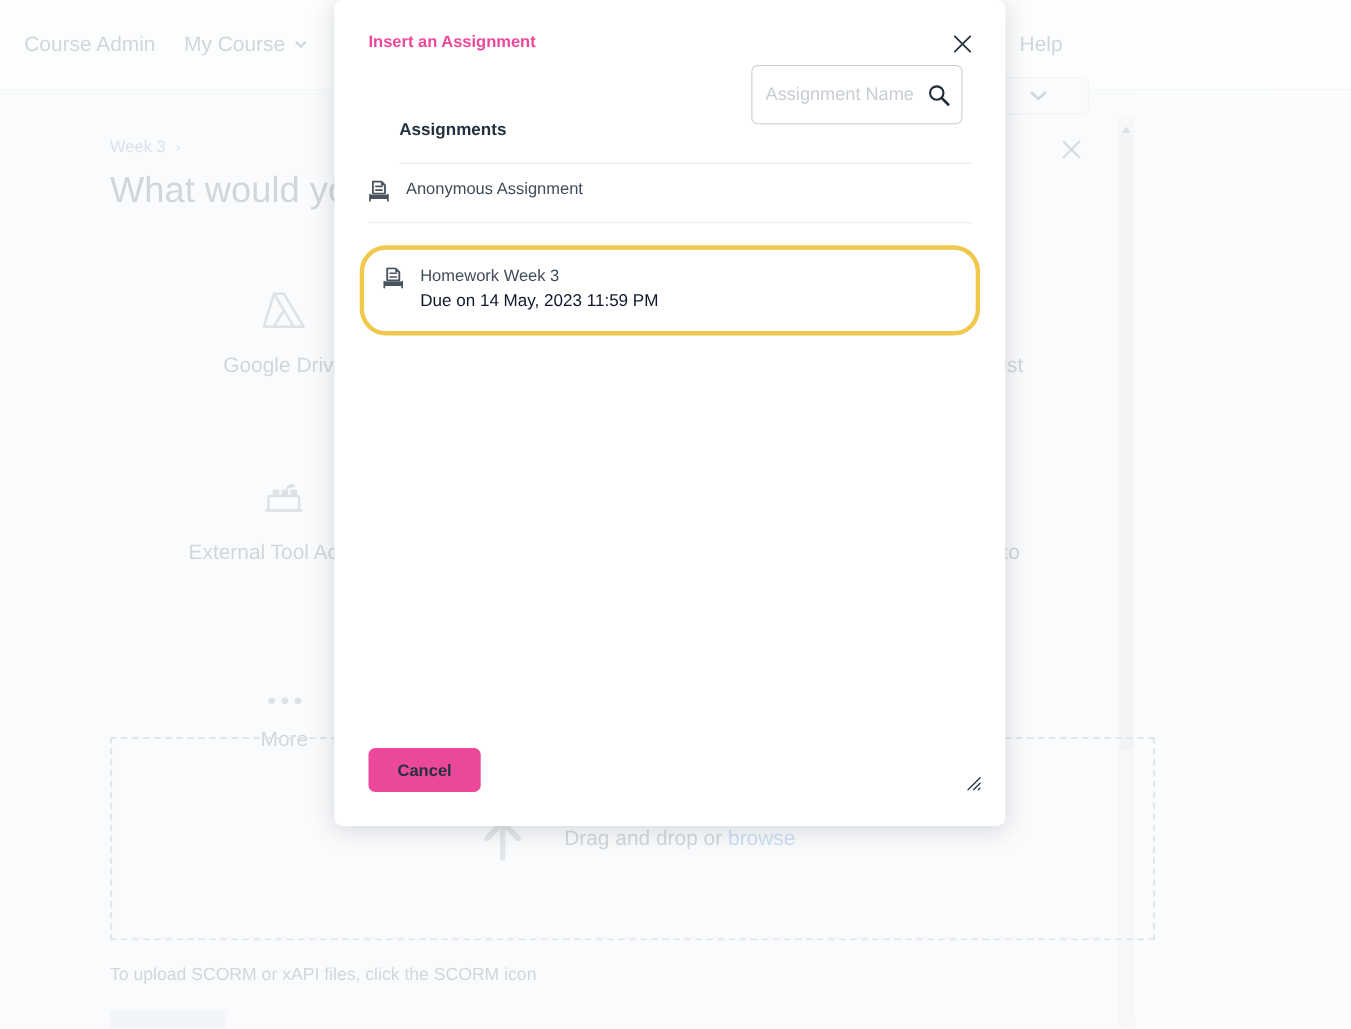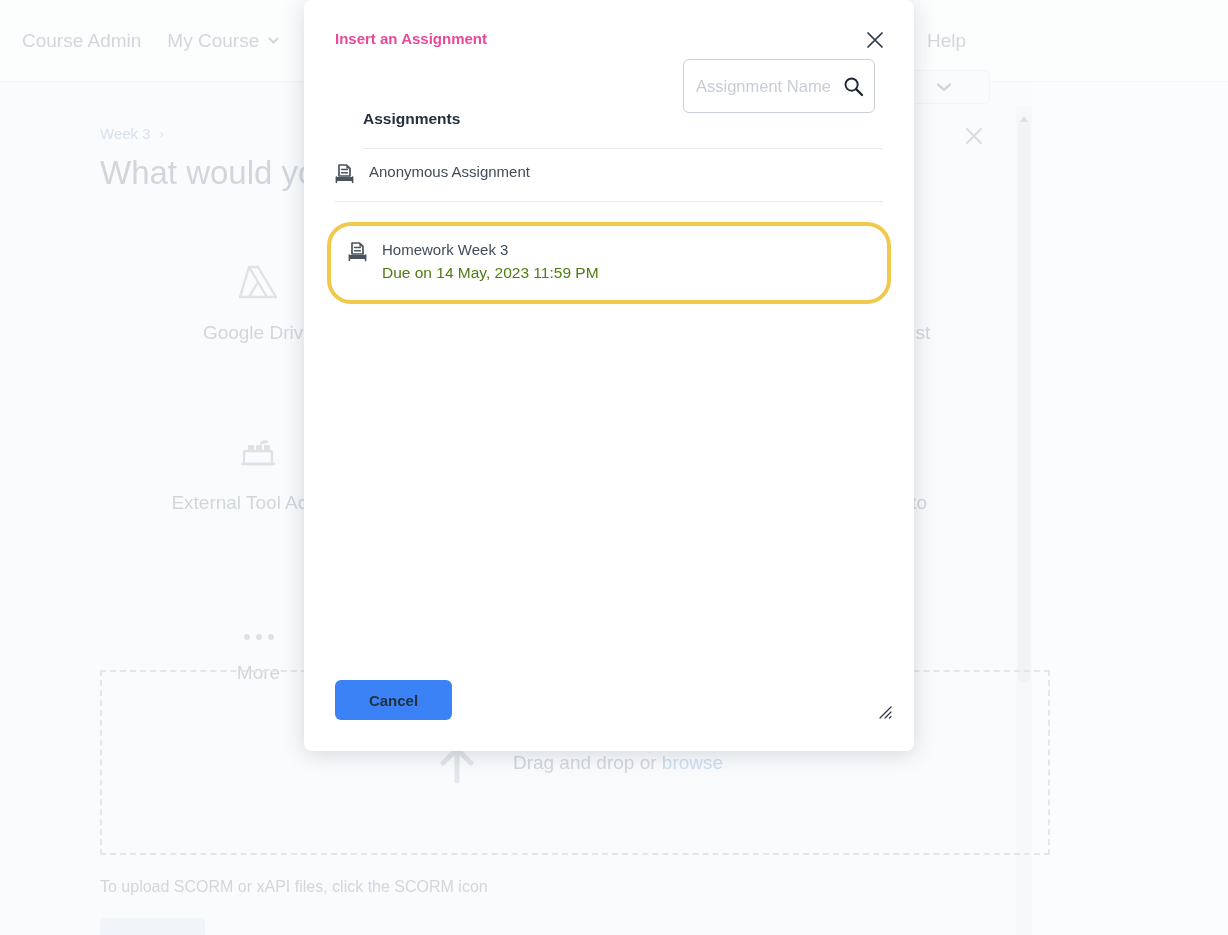--- a/index.html
+++ b/index.html
@@ -98,31 +98,31 @@
   }
 
   .list { position: absolute; top: 150px; left: 31px; right: 31px; }
   .list-row {
     display: flex; align-items: flex-start; gap: 15px;
     padding: 12px 0 13px 0; border-bottom: 1px solid #e7eaee;
     cursor: pointer;
   }
   .list-row .row-icon { flex: 0 0 auto; padding-top: 2px; }
   .row-title { font-size: 15px; color: #3f4c5a; line-height: 1.35; }
-  .row-sub { font-size: 15.5px; color: #4d7c0f; line-height: 1.45; margin-top: 2px; }
+  .row-sub { font-size: 15.5px; color: #0f172a; line-height: 1.45; margin-top: 2px; }
 
   .list-row.selected {
     border: 4px solid #F0C84B; border-radius: 24px;
     padding: 14px 0 15px 17px; margin: 20px -8px 0 -8px;
     background: #ffffff;
   }
 
   .modal-cancel {
-    position: absolute; left: 31px; top: 680px; width: 117px; height: 40px;
-    background: #3b82f6; border: none; border-radius: 6px;
+    position: absolute; left: 31px; top: 680px; width: 102px; height: 40px;
+    background: #ec4899; border: none; border-radius: 6px;
     font-family: "Liberation Sans", sans-serif; font-size: 15px; font-weight: 700; color: #23313f;
     cursor: pointer;
   }
   .resize-handle { position: absolute; right: 22px; top: 703px; width: 16px; height: 16px; cursor: nwse-resize; }
 </style>
 </head>
 <body>
 
 <div id="root">
 

